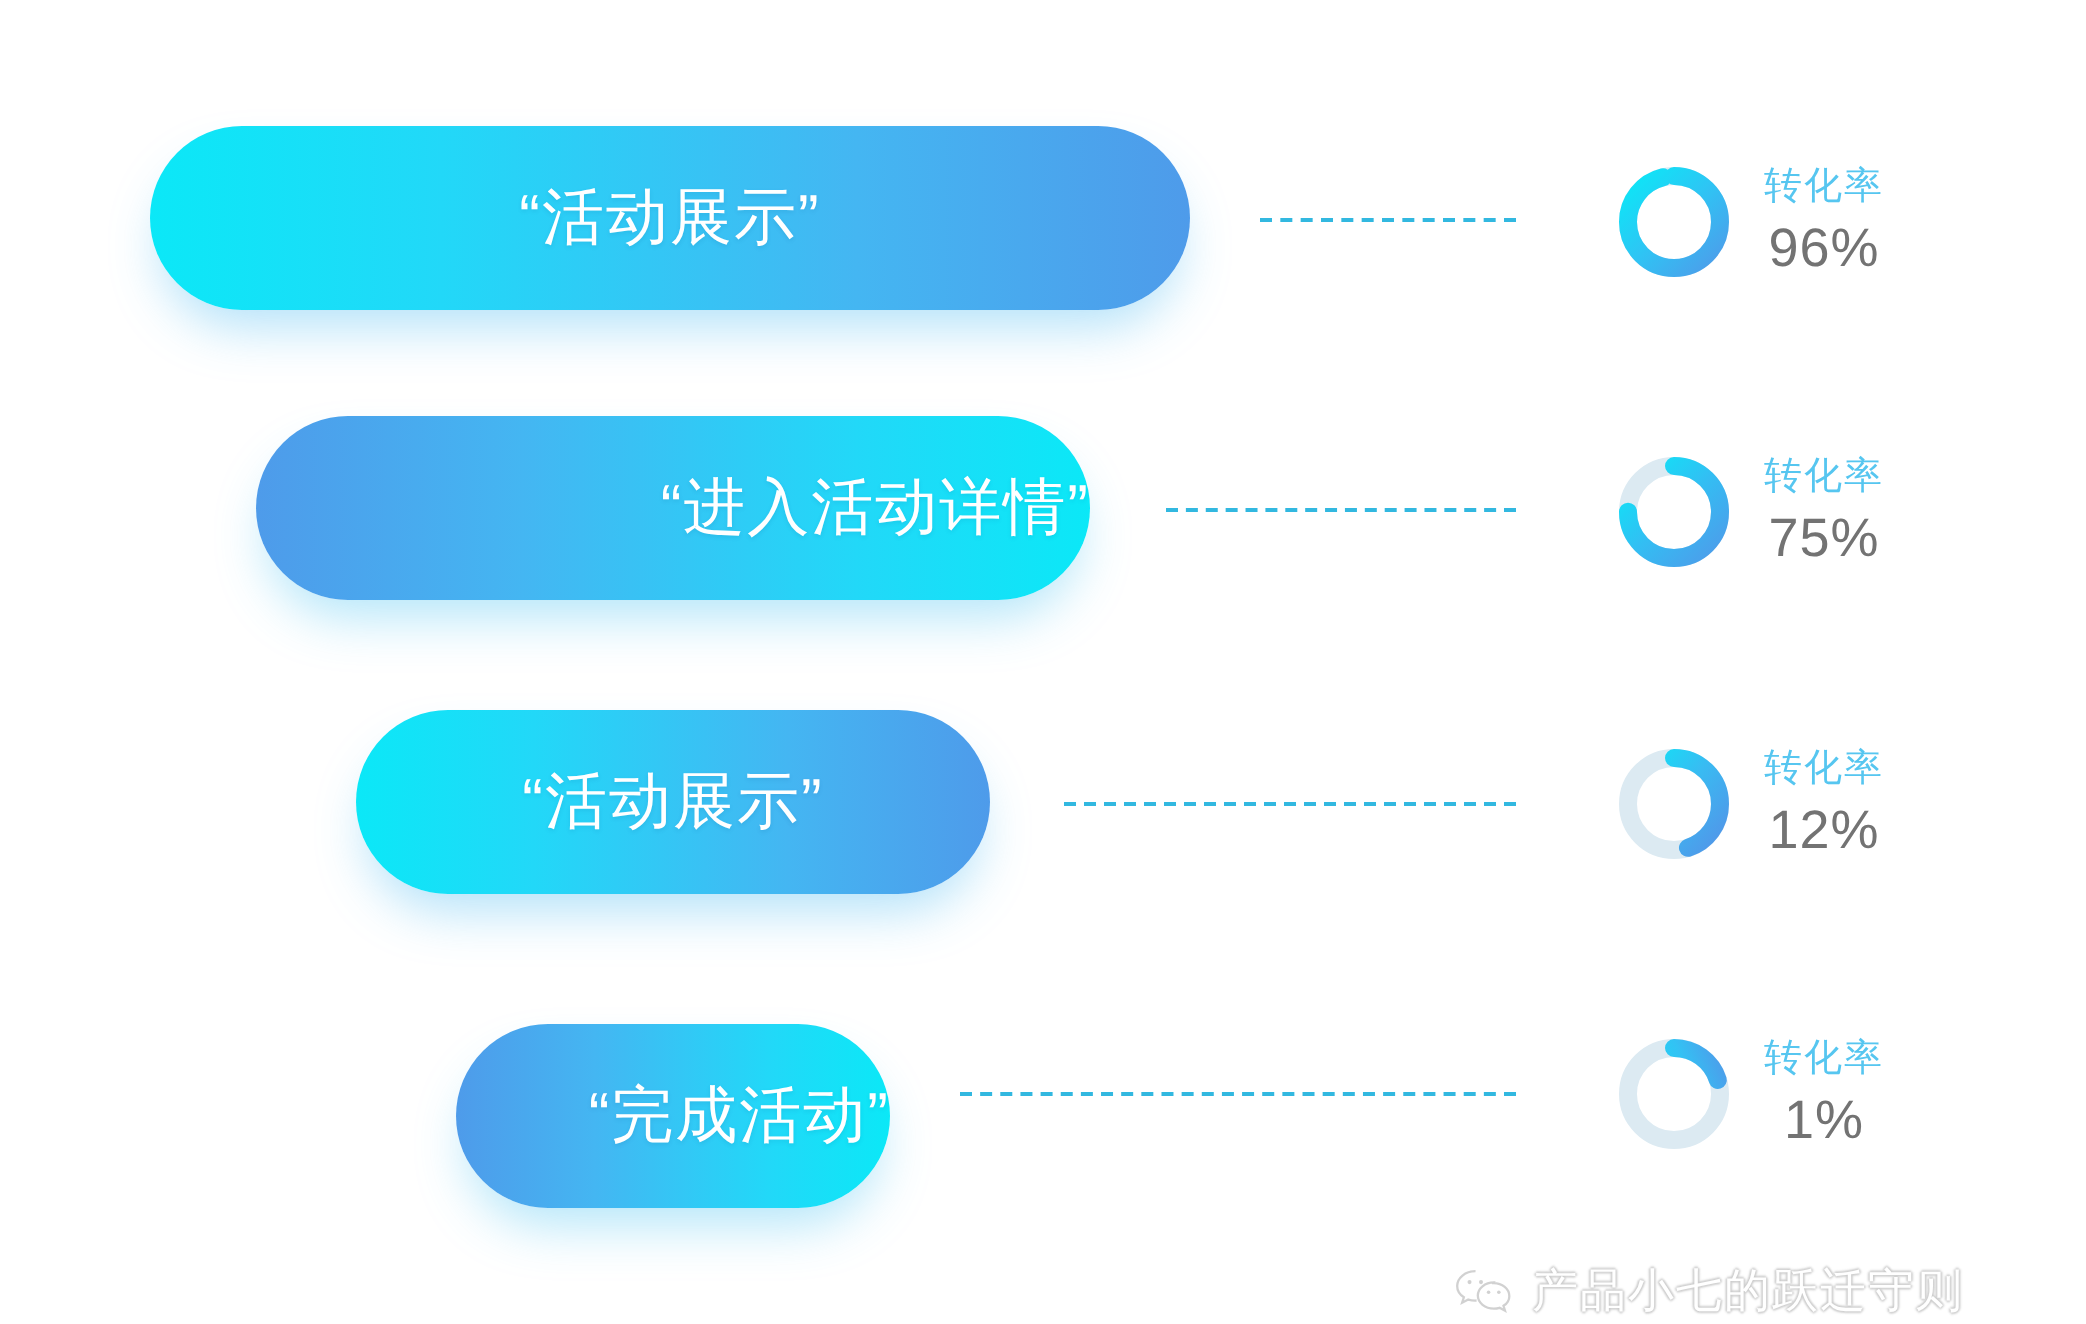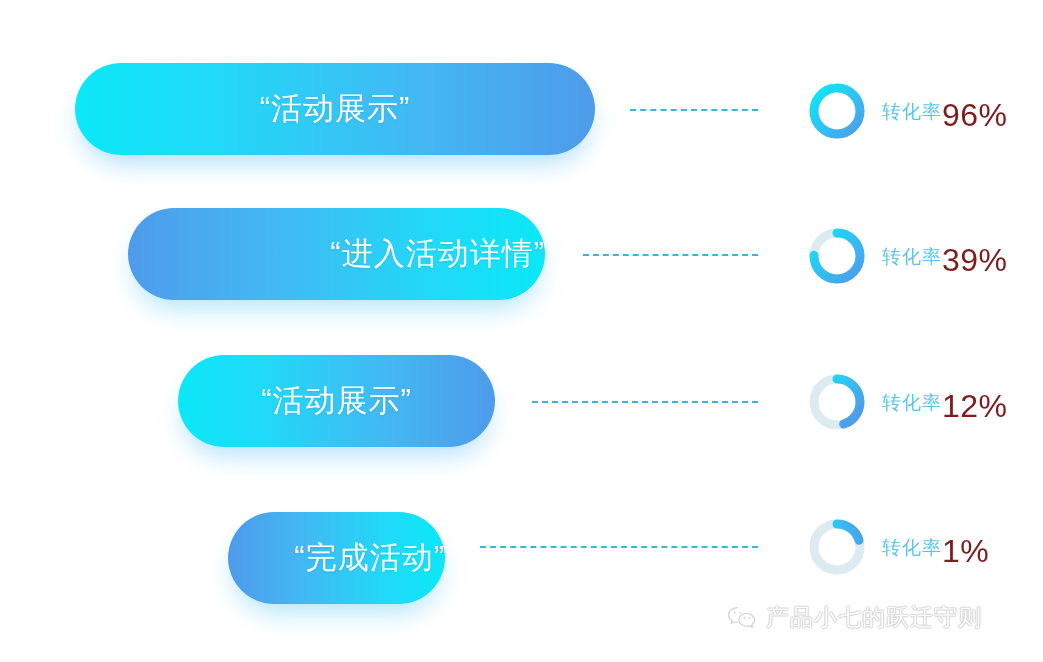--- a/index.html
+++ b/index.html
@@ -69,32 +69,32 @@
     flex: 0 0 auto;
   }
   .donut svg {
     display: block;
     transform: rotate(-90deg);
   }
 
   .metric-text {
     margin-left: 16px;
     display: flex;
-    flex-direction: row;
+    flex-direction: column;
     align-items: center;
     line-height: 1;
   }
   .metric-title {
     font-size: 19px;
     color: #56C6F0;
     letter-spacing: 1px;
   }
   .metric-value {
-    font-size: 32px;
-    color: #7f1d1d;
+    font-size: 27px;
+    color: #737373;
     margin-top: 8px;
     letter-spacing: 0.5px;
   }
 
   .watermark {
     position: absolute;
     display: flex;
     align-items: center;
     opacity: 0.45;
   }
@@ -159,21 +159,21 @@
           <stop offset="50%" stop-color="#33BEF3"></stop>
           <stop offset="100%" stop-color="#4E9BEA"></stop>
         </linearGradient>
       </defs>
       <circle cx="29" cy="29" r="23" fill="none" stroke="#DCEAF2" stroke-width="9"></circle>
       <circle cx="29" cy="29" r="23" fill="none" stroke="url(#dg2)" stroke-width="9" stroke-linecap="round" stroke-dasharray="108.38 144.51" stroke-dashoffset="0"></circle>
     </svg>
   </div>
   <div class="metric-text">
     <span class="metric-title">转化率</span>
-    <span class="metric-value">39%</span>
+    <span class="metric-value">75%</span>
   </div>
 </div>
 
 <div class="funnel-stage" style="left:178px; top:355px; width:317px;">
   <div class="bar g-cyan-blue">
     <span class="bar-label">“活动展示”</span>
   </div>
 </div>
 <div class="connector" style="left:532px; top:401px; width:226px;"></div>
 <div class="metric" style="left:808px; top:373px;">
@@ -215,21 +215,21 @@
       <circle cx="29" cy="29" r="23" fill="none" stroke="#DCEAF2" stroke-width="9"></circle>
       <circle cx="29" cy="29" r="23" fill="none" stroke="url(#dg4)" stroke-width="9" stroke-linecap="round" stroke-dasharray="28.90 144.51" stroke-dashoffset="0"></circle>
     </svg>
   </div>
   <div class="metric-text">
     <span class="metric-title">转化率</span>
     <span class="metric-value">1%</span>
   </div>
 </div>
 
-<div class="watermark" style="left:727px; top:602px;">
+<div class="watermark" style="left:727px; top:630px;">
   <span class="watermark-icon">
     <svg viewBox="0 0 34 28" width="30" height="26">
       <g fill="none" stroke="#9a9a9a" stroke-width="1.3">
         <path d="M12.2 2.2C6.4 2.2 1.8 6 1.8 10.6c0 2.6 1.5 4.9 3.8 6.4l-1 3.1 3.5-1.8c1.2.35 2.5.55 3.9.55l.8-.03"></path>
         <path d="M22.6 8.6c-5 0-9.1 3.3-9.1 7.4s4.1 7.4 9.1 7.4c1.1 0 2.2-.16 3.2-.46l3.1 1.6-.85-2.7c2-1.3 3.3-3.3 3.3-5.5 0-4.1-4-7.4-8.9-7.4z"></path>
       </g>
       <g fill="#9a9a9a">
         <circle cx="8.8" cy="8.4" r="1.15"></circle>
         <circle cx="15.3" cy="8.4" r="1.15"></circle>
         <circle cx="19.6" cy="14.2" r="1"></circle>

